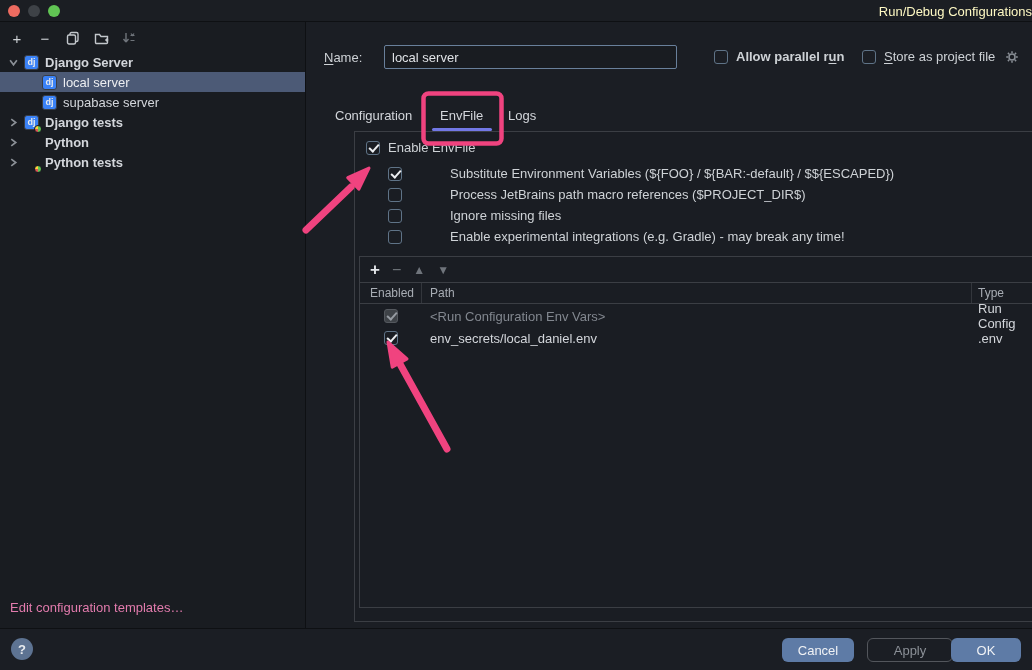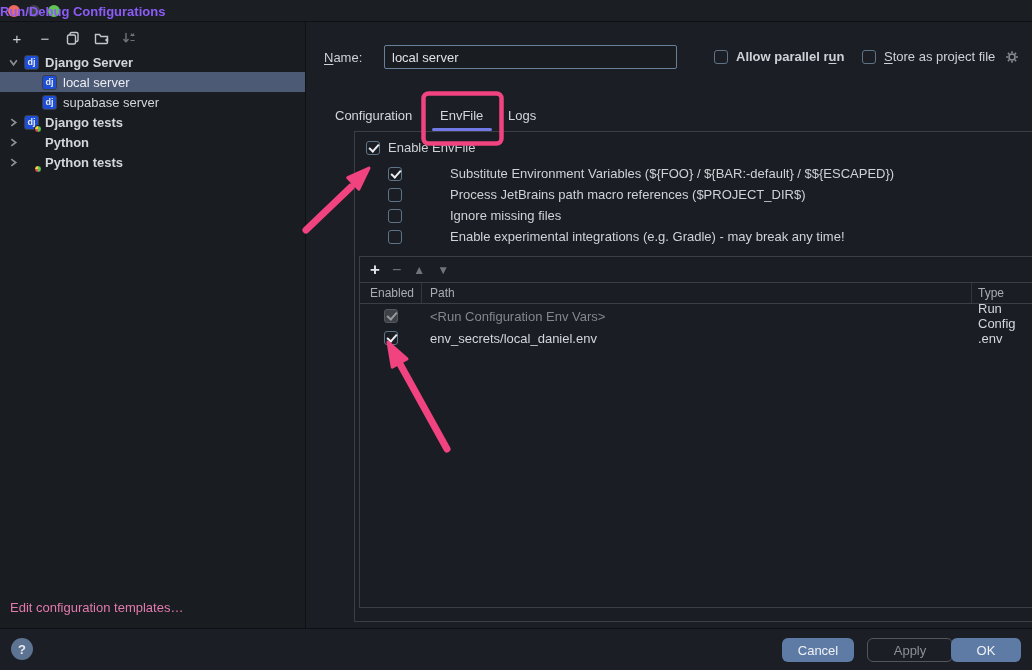--- a/index.html
+++ b/index.html
@@ -12,39 +12,39 @@
   }
   .u { text-decoration:underline; text-underline-offset:2px; }
 
   
   #titlebar { position:absolute; left:0; top:0; width:1032px; height:22px;
     background:#1b1e23; border-bottom:1px solid #0e1013; }
   .traffic { position:absolute; top:5px; width:12px; height:12px; border-radius:50%; }
   #tl-red   { left:8px;  background:#ed6b60; }
   #tl-mid   { left:28px; background:#3e4247; }
   #tl-green { left:48px; background:#61c554; }
-  #win-title { position:absolute; left:0; right:0; top:4px; text-align:left;
-    font-weight:bold; color:#8b5cf6; font-size:13px; }
+  #win-title { position:absolute; left:0; right:0; top:4px; text-align:right;
+    font-weight:normal; color:#fef9c3; font-size:13px; }
 
   
   #sidebar { position:absolute; left:0; top:22px; width:306px; height:606px;
     background:#191c21; border-right:1px solid #0e1013; }
   #sb-toolbar { position:absolute; left:0; top:4px; height:24px; width:100%;
     display:flex; align-items:center; gap:10px; padding-left:8px; }
   .tbi { width:18px; height:18px; display:flex; align-items:center; justify-content:center;
     color:#ced2d6; font-size:15px; }
   .tbi.dim { color:#6f747b; }
   .tree-row { position:absolute; left:0; width:100%; height:20px;
     display:flex; align-items:center; }
   .tree-row.selected { background:#4c5a76; }
   .tree-label { color:#d3d6db; white-space:nowrap; }
   .tree-label.bold { font-weight:bold; }
   .chev { display:inline-flex; width:10px; justify-content:center; }
   .icon-wrap { position:relative; width:15px; height:15px; margin-right:6px; flex:none; }
-  .dj-icon { width:15px; height:15px; background:#1d4ed8; border:1px solid #3a3e44;
+  .dj-icon { width:15px; height:15px; background:#3b82f6; border:1px solid #3a3e44;
     border-radius:3px; color:#e6e9ed; font-size:9px; font-weight:bold;
     display:flex; align-items:center; justify-content:center; }
   .py-icon { width:15px; height:15px; border-radius:3px;
     background:linear-gradient(135deg,#4584b6 0 49%,#ffd43b 51% 100%); }
   .test-badge { position:absolute; right:-3px; bottom:-3px; width:8px; height:8px;
     border-radius:50%; background:conic-gradient(#62c554 0 50%,#e05555 50% 75%,#ffd43b 75% 100%);
     border:1px solid #191c21; }
   #edit-templates { position:absolute; left:10px; top:578px; color:#e27bad; cursor:pointer; }
 
   

